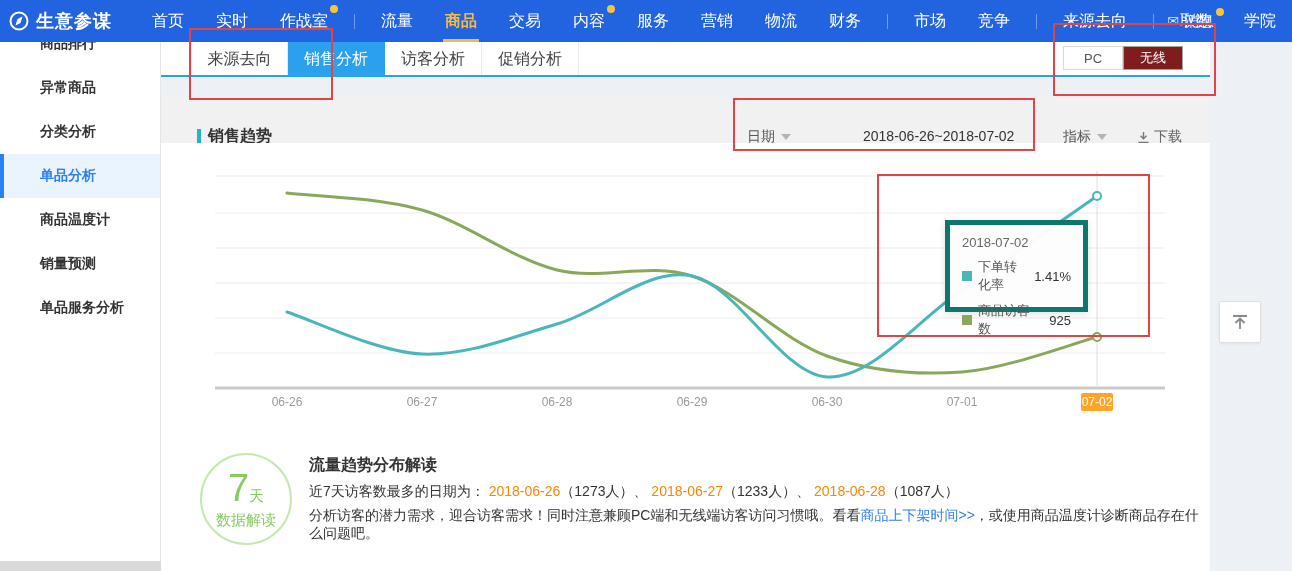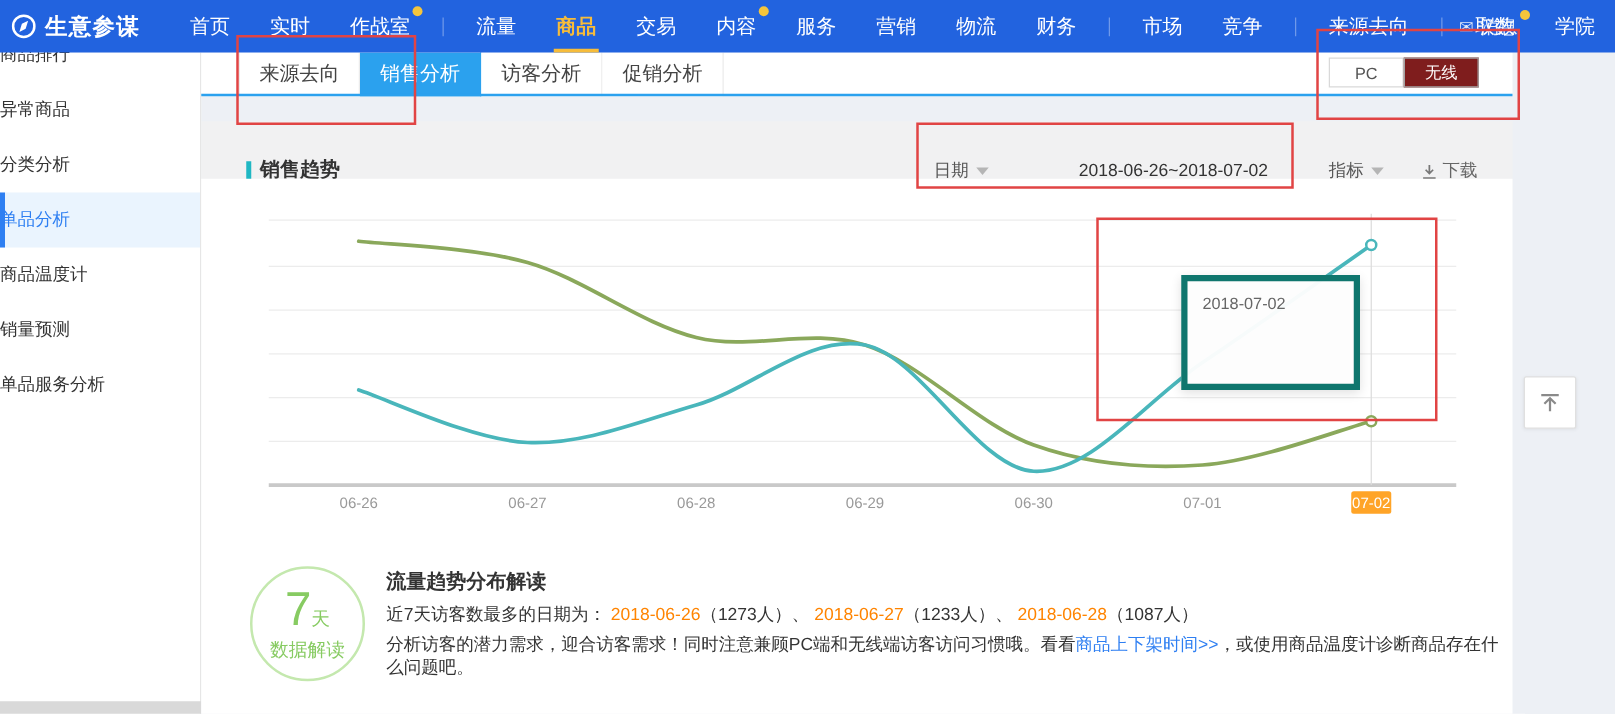--- a/index.html
+++ b/index.html
@@ -36,22 +36,22 @@
   .nav-msg .env { font-size:14px; color:rgba(255,255,255,.85); margin-right:5px; }
   .nav-msg .msg-label { font-size:15px; color:rgba(255,255,255,.9); }
   .nav-msg .nav-dot { top:8px; right:-10px; }
   
   .sidebar {
     position:absolute; left:0; top:42px; width:161px; height:529px;
     background:#fff; border-right:1px solid #e6e6e6; z-index:1;
   }
   .side-list { position:absolute; top:-20px; left:0; width:100%; list-style:none; }
   .side-item {
-    height:44px; display:flex; align-items:center; 
-    font-size:14px; color:#333; cursor:pointer; position:relative;
+    height:44px; display:flex; align-items:center; padding-left:40px;
+    font-size:14px; color:#333; cursor:pointer; position:relative;font-weight:bold;
   }
   .side-item.active { background:#eaf4fe; color:#2e7ff2; }
   .side-item.active::before {
     content:""; position:absolute; left:0; top:0; width:4px; height:44px; background:#2e7ff2;
   }
   .side-track { position:absolute; left:0; bottom:0; width:161px; height:10px; background:#d9d9d9; }
   
   .tabsrow {
     position:absolute; left:161px; top:42px; width:1049px; height:35px;
     background:#fff; z-index:2;
@@ -243,20 +243,32 @@
       <text x="396" y="263" text-anchor="middle" font-size="12" fill="#999" font-family="&quot;Liberation Sans&quot;,&quot;DejaVu Sans&quot;,sans-serif">06-28</text>
       <text x="531" y="263" text-anchor="middle" font-size="12" fill="#999" font-family="&quot;Liberation Sans&quot;,&quot;DejaVu Sans&quot;,sans-serif">06-29</text>
       <text x="666" y="263" text-anchor="middle" font-size="12" fill="#999" font-family="&quot;Liberation Sans&quot;,&quot;DejaVu Sans&quot;,sans-serif">06-30</text>
       <text x="801" y="263" text-anchor="middle" font-size="12" fill="#999" font-family="&quot;Liberation Sans&quot;,&quot;DejaVu Sans&quot;,sans-serif">07-01</text>
       <rect x="920" y="250" width="32" height="18" rx="2" fill="#ffa427"></rect>
       <text x="936" y="263" text-anchor="middle" font-size="12" fill="#fff" font-family="&quot;Liberation Sans&quot;,&quot;DejaVu Sans&quot;,sans-serif">07-02</text>
     </svg>
 
   <div class="tooltip">
     <div class="tt-date">2018-07-02</div>
+    <div id="tt-rows">
+        <div class="tt-row">
+          <span class="tt-sq" style="background: rgb(73, 182, 187);"></span>
+          <span>下单转化率</span>
+          <span class="tt-val">1.41%</span>
+        </div>
+        <div class="tt-row">
+          <span class="tt-sq" style="background: rgb(138, 168, 91);"></span>
+          <span>商品访客数</span>
+          <span class="tt-val">925</span>
+        </div>
+      </div>
   </div>
 
   <div class="badge">
     <div class="badge-top">
       <span class="badge-num">7</span><span class="badge-unit">天</span>
     </div>
     <div class="badge-cap">数据解读</div>
   </div>
   <div class="ins-title">流量趋势分布解读</div>
   <div class="ins-line1">

